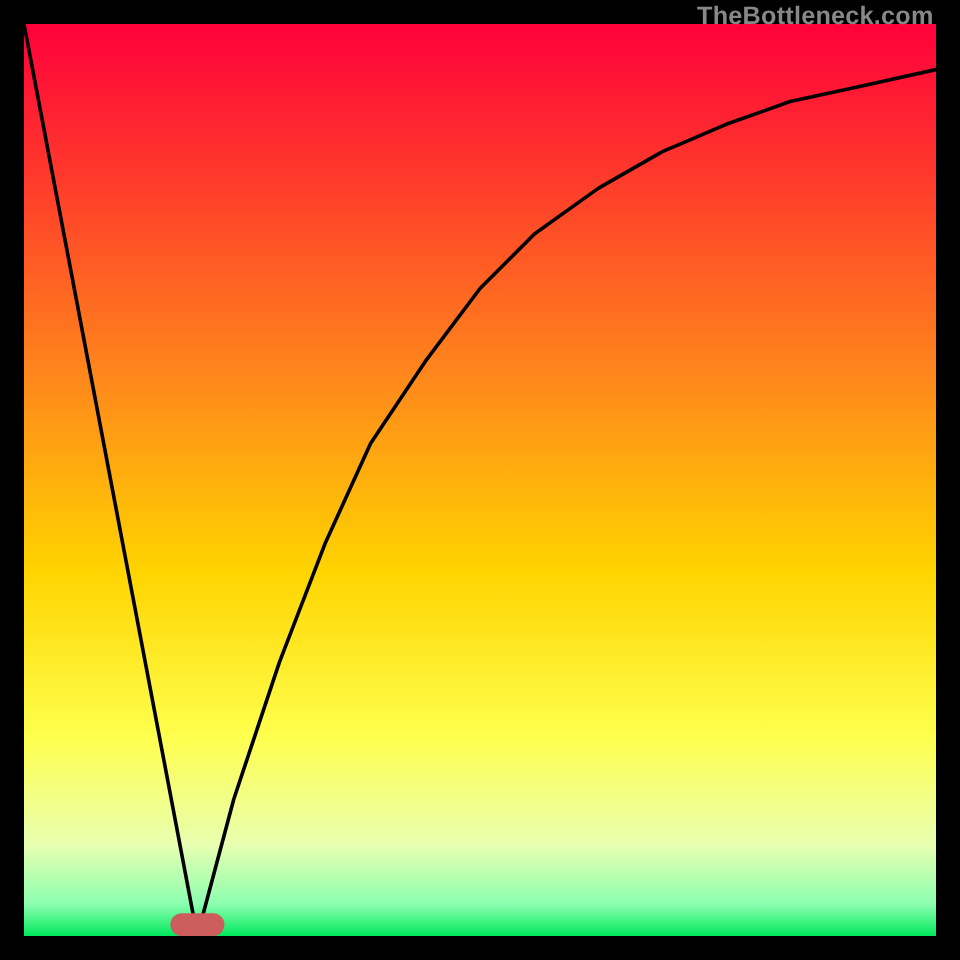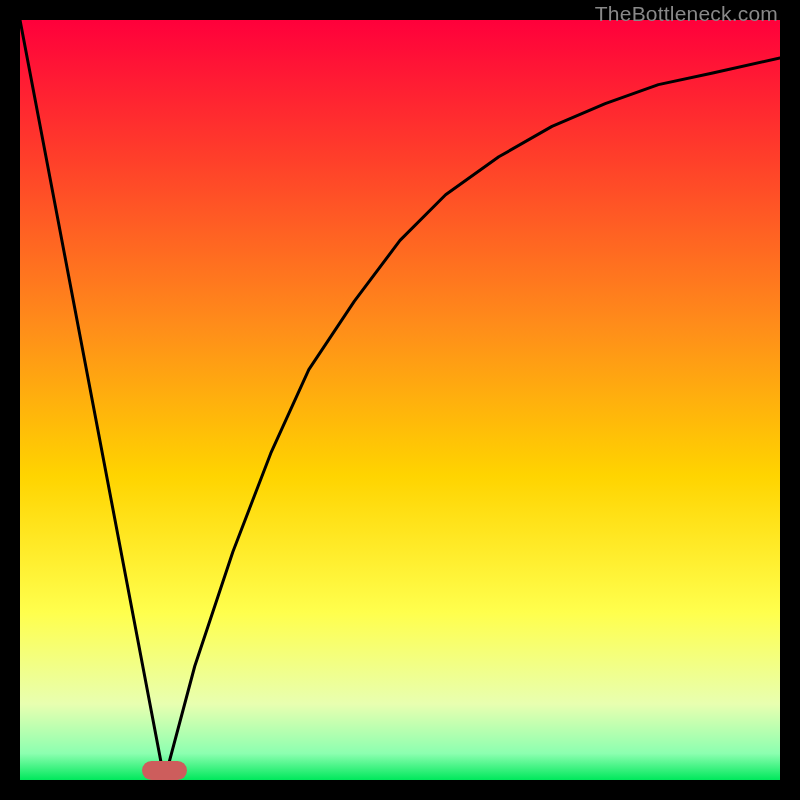--- a/index.html
+++ b/index.html
@@ -25,21 +25,21 @@
     top: 0;
     width: 760px;
     height: 760px;
   }
   .watermark {
     position: absolute;
     top: 2px;
     right: 22px;
     color: #888;
     font-size: 21px;
-    font-weight: 400;
+    font-weight: 700;
     letter-spacing: 0.2px;
   }
   .marker {
     position: absolute;
     background: #cd5d5c;
     border-radius: 10px;
   }
 </style>
 </head>
 <body>

